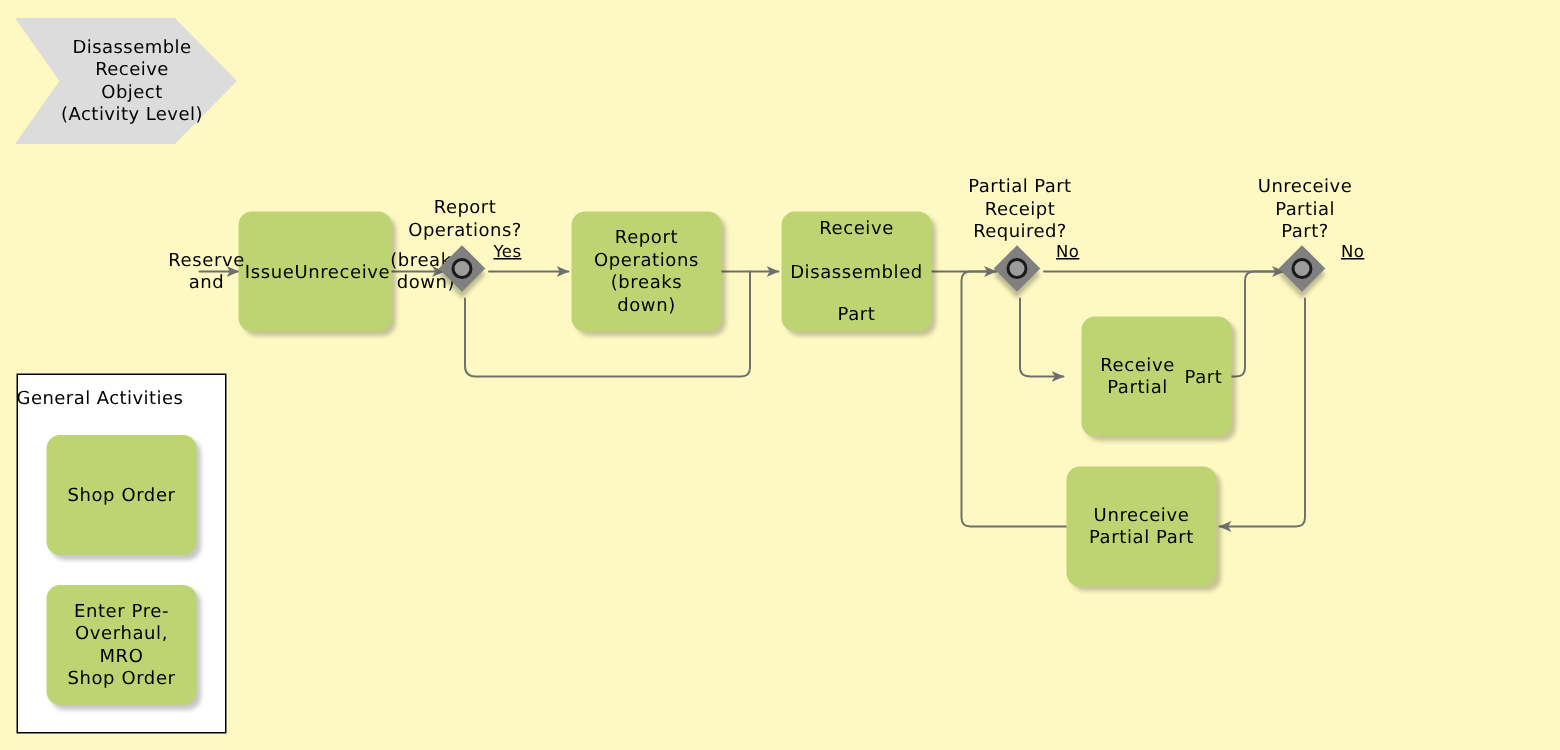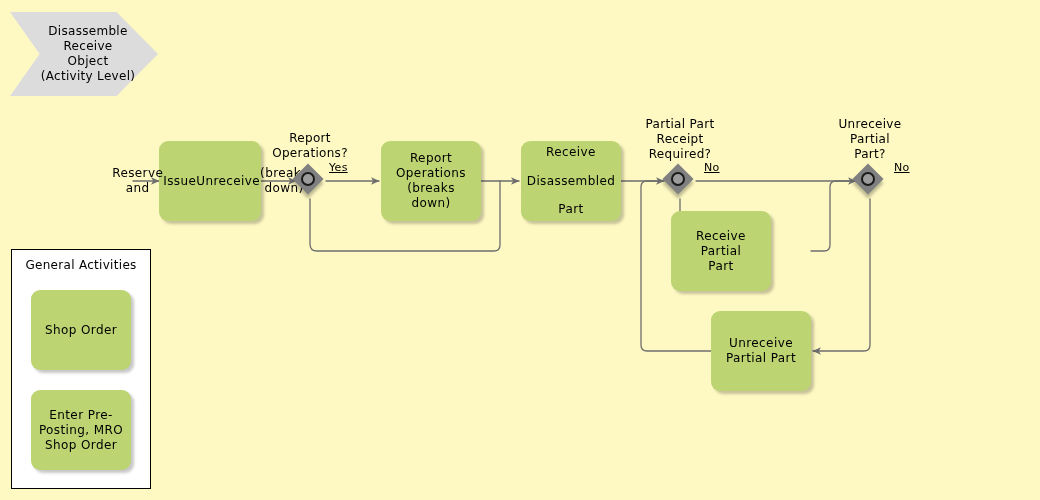--- a/index.html
+++ b/index.html
@@ -134,21 +134,21 @@
     height: 240px;
     box-sizing: border-box;
     border: 1.5px solid #000000;
     background: #ffffff;
   }
   .group-title {
     position: absolute;
     left: 11px;
     top: 258px;
     width: 140px;
-    text-align: center;
+    text-align: left;
     font-size: 12px;
     letter-spacing: 0.3px;
     color: #000000;
   }
 </style>
 </head>
 <body>
 
 <div id="canvas">
 
@@ -208,21 +208,21 @@
     <span>Operations</span>
     <span>(breaks down)</span>
   </div>
 
   <div class="task" style="left:521px; top:141px; width:100px; height:80px; flex-direction:column;justify-content:space-between;">
     <span>Receive</span>
     <span>Disassembled</span>
     <span>Part</span>
   </div>
 
-  <div class="task" style="left:671px; top:211px; width:100px; height:80px; flex-direction:column;justify-content:center;">
+  <div class="task" style="left:721px; top:211px; width:100px; height:80px; flex-direction:row;justify-content:center;">
     <span>Receive Partial</span>
     <span>Part</span>
   </div>
 
   <div class="task" style="left:711px; top:311px; width:100px; height:80px; flex-direction:column;">
     <span>Unreceive</span>
     <span>Partial Part</span>
   </div>
 
 
@@ -254,17 +254,17 @@
 
   <div class="group-box"></div>
   <div class="group-title">General Activities</div>
 
   <div class="task" style="left:31px; top:290px; width:100px; height:80px; flex-direction:column;">
     <span>Shop Order</span>
   </div>
 
   <div class="task" style="left:31px; top:390px; width:100px; height:80px; flex-direction:column;align-items:center;">
     <span>Enter Pre-</span>
-    <span>Posting, MRO</span>
+    <span>Overhaul, MRO</span>
     <span>Shop Order</span>
   </div>
 
 </div>
 
 </body></html>

